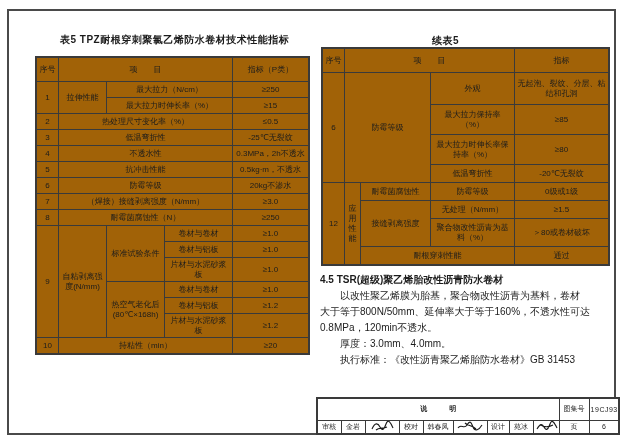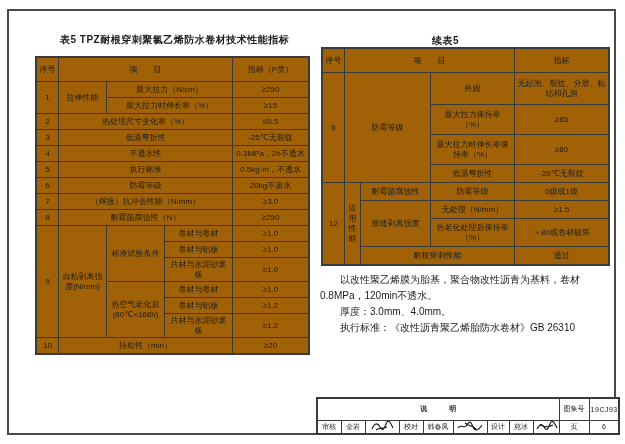--- a/index.html
+++ b/index.html
@@ -69,31 +69,31 @@
       <td colspan="3">低温弯折性</td>
       <td class="v">-25℃无裂纹</td>
     </tr>
     <tr style="height:16px">
       <td>4</td>
       <td colspan="3">不透水性</td>
       <td class="v">0.3MPa，2h不透水</td>
     </tr>
     <tr style="height:16px">
       <td>5</td>
-      <td colspan="3">执行标准</td>
+      <td colspan="3">抗冲击性能</td>
       <td class="v">0.5kg·m，不透水</td>
     </tr>
     <tr style="height:16px">
       <td>6</td>
       <td colspan="3">防霉等级</td>
       <td class="v">20kg不渗水</td>
     </tr>
     <tr style="height:16px">
       <td>7</td>
-      <td colspan="3">（焊接）抗冲击性能（N/mm）</td>
+      <td colspan="3">（焊接）接缝剥离强度（N/mm）</td>
       <td class="v">≥3.0</td>
     </tr>
     <tr style="height:16px">
       <td>8</td>
       <td colspan="3">耐霉菌腐蚀性（N）</td>
       <td class="v">≥250</td>
     </tr>
     <tr style="height:16px">
       <td rowspan="6">9</td>
       <td rowspan="6" class="wrap">自粘剥离强度(N/mm)</td>
@@ -170,35 +170,37 @@
       <td>耐霉菌腐蚀性</td>
       <td>防霉等级</td>
       <td class="v">0级或1级</td>
     </tr>
     <tr style="height:18px">
       <td rowspan="2">接缝剥离强度</td>
       <td>无处理（N/mm）</td>
       <td class="v">≥1.5</td>
     </tr>
     <tr style="height:28px">
-      <td>热老化处理后保持率（%）</td>
+      <td>聚合物改性沥青为基料（%）</td>
       <td class="v">＞80或卷材破坏</td>
     </tr>
     <tr style="height:18px">
       <td colspan="2">耐根穿刺性能</td>
       <td class="v">通过</td>
     </tr>
   </tbody>
     </table>
 
   <div class="section">
+    <div class="head">4.5 TSR(超级)聚乙烯胎改性沥青防水卷材</div>
     <div>　　以改性聚乙烯膜为胎基，聚合物改性沥青为基料，卷材</div>
+    <div>大于等于800N/50mm、延伸率大于等于160%，不透水性可达</div>
     <div>0.8MPa，120min不透水。</div>
     <div>　　厚度：3.0mm、4.0mm。</div>
-    <div>　　执行标准：《改性沥青聚乙烯胎防水卷材》GB 26310</div>
+    <div>　　执行标准：《改性沥青聚乙烯胎防水卷材》GB 31453</div>
   </div>
 
   <table class="tblock">
     <colgroup>
         <col style="width:24px">
         <col style="width:24px">
         <col style="width:34px">
         <col style="width:24px">
         <col style="width:30px">
         <col style="width:34px">

